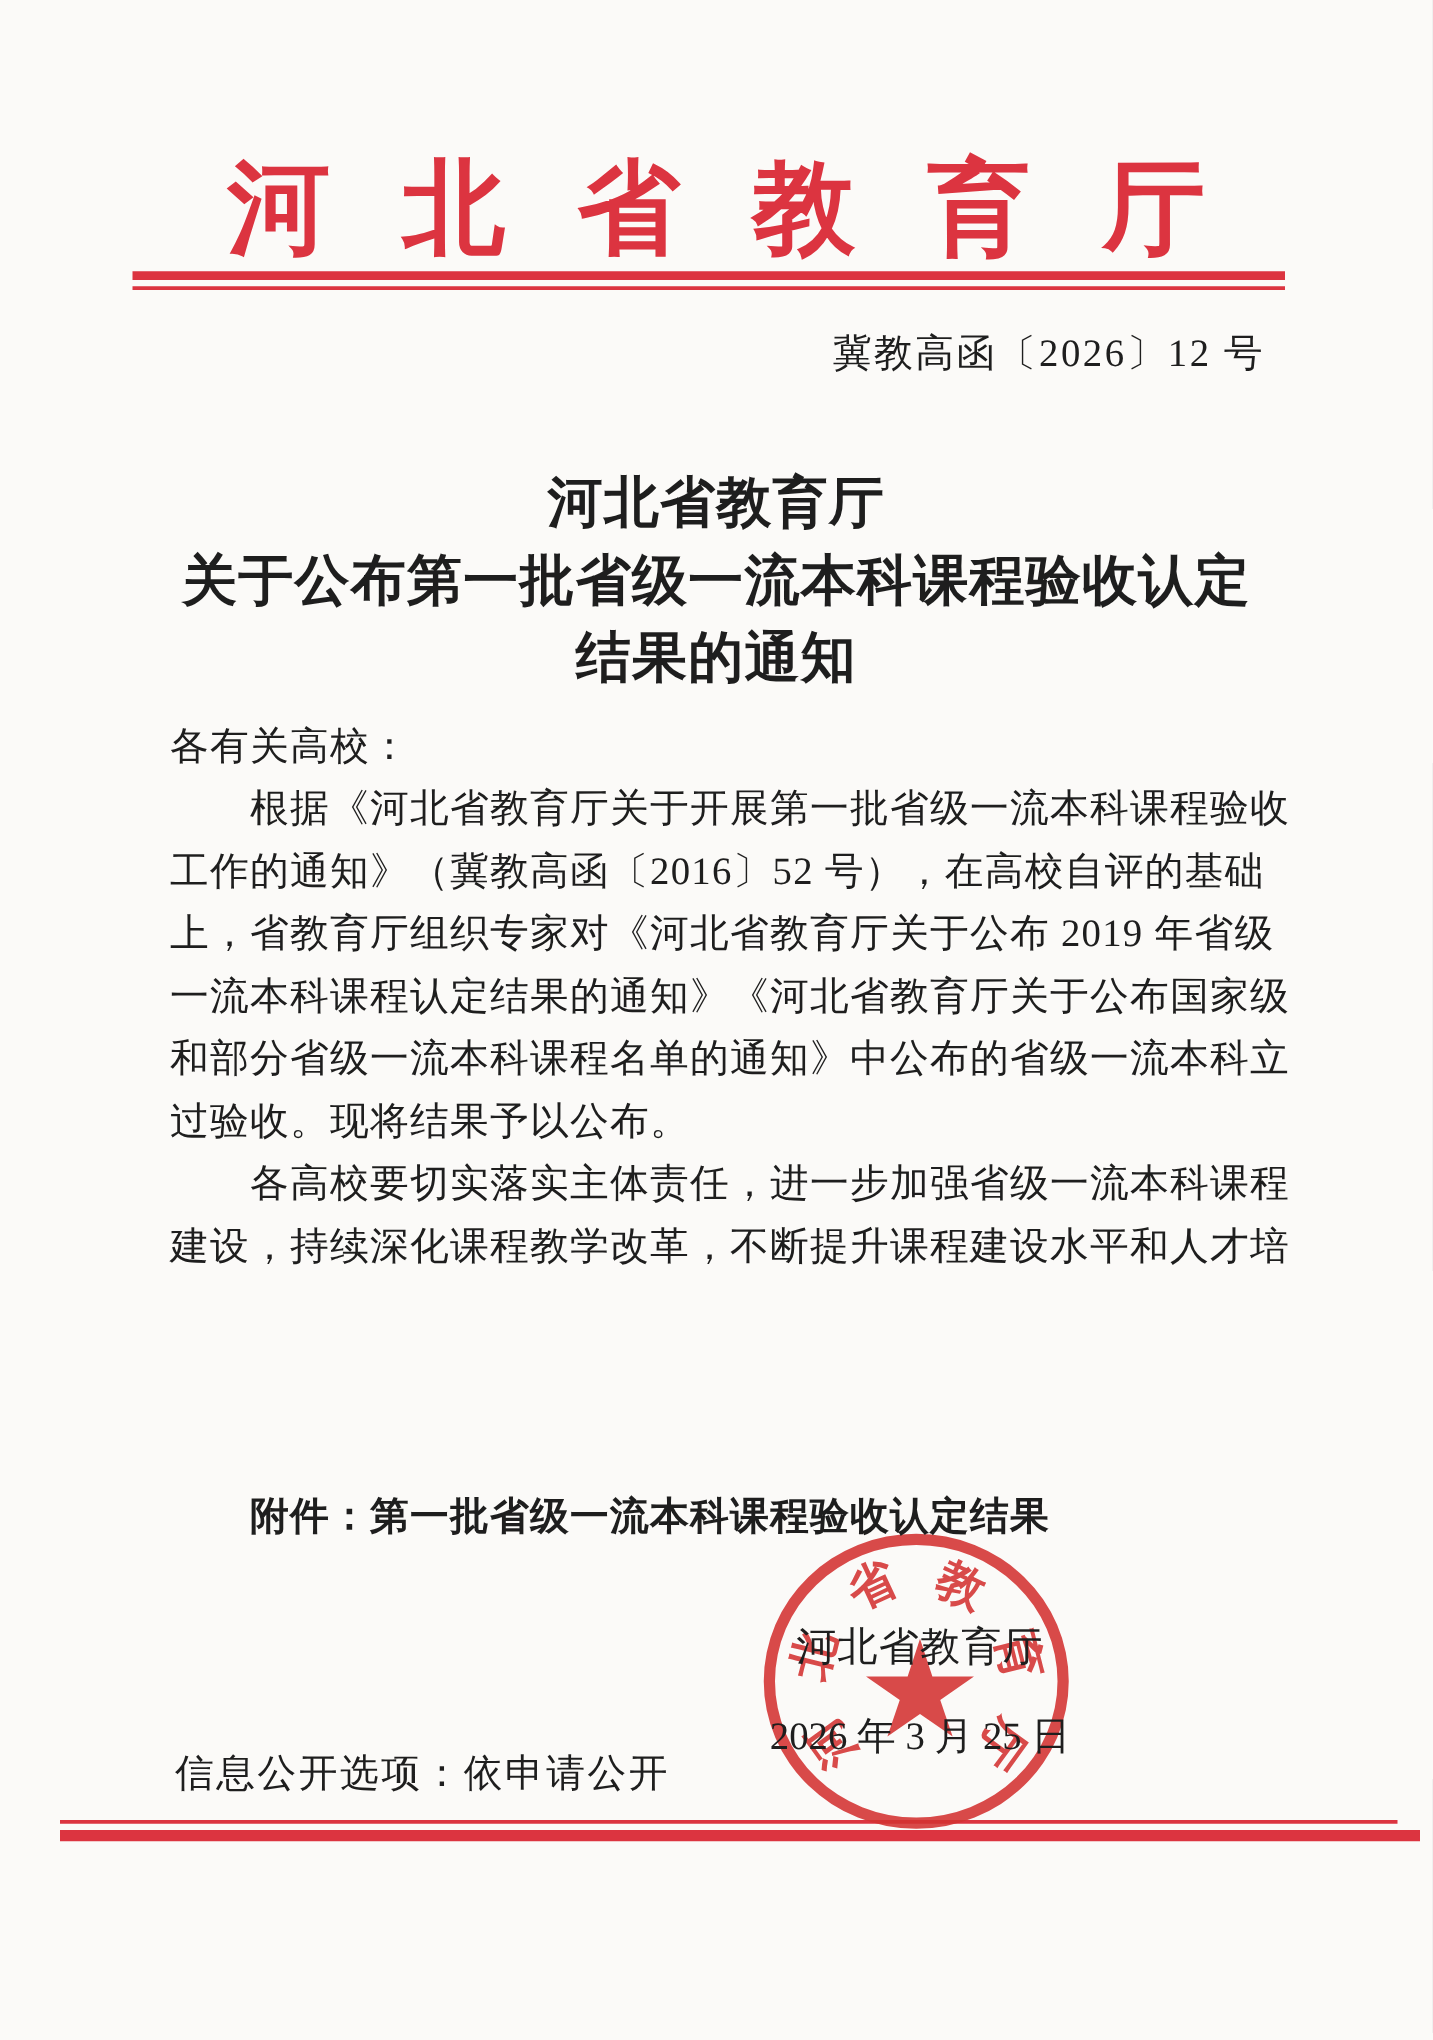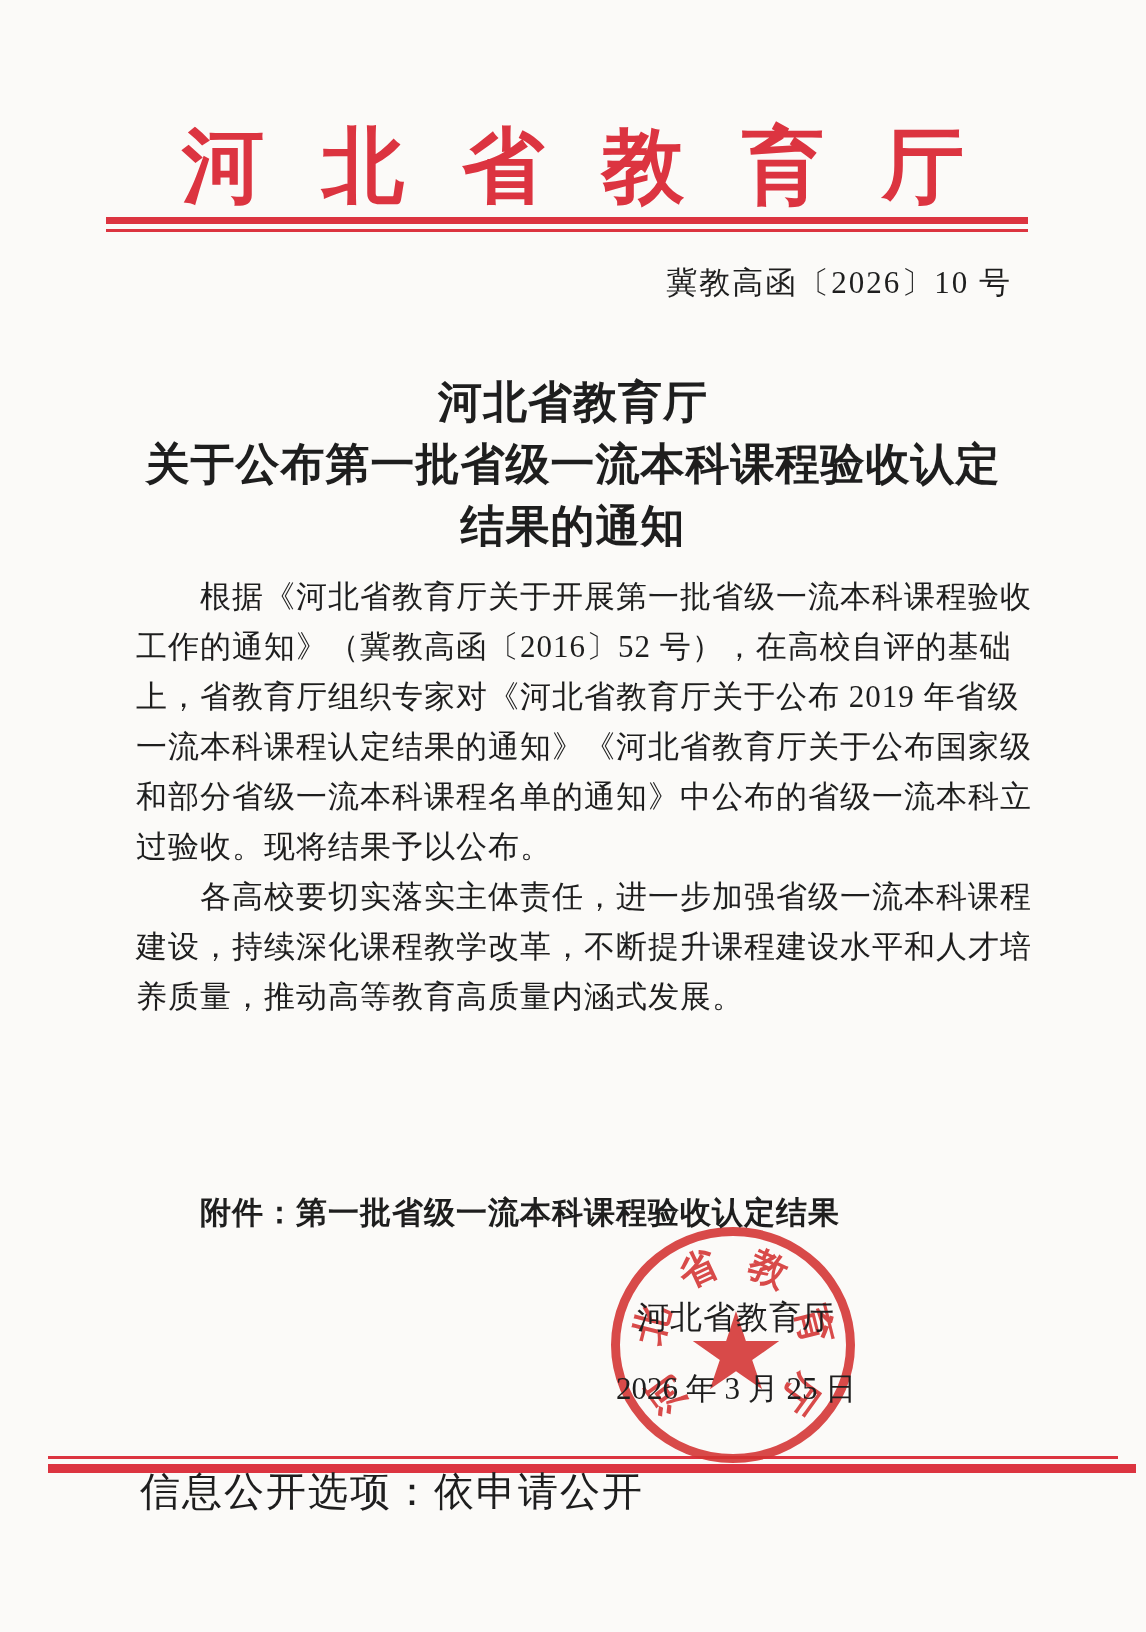--- a/index.html
+++ b/index.html
@@ -41,22 +41,22 @@
   .indent { padding-left:64px; }
   .attachment-line {
     position:absolute; top:1192px; left:200px;
     font-size:31px; letter-spacing:1px; white-space:nowrap; z-index:2;font-weight:bold;
   }
   
   .sign-block { position:absolute; left:536px; top:0; width:400px; text-align:center; z-index:2; }
   .signer { position:absolute; top:1296px; left:0; width:400px; font-size:32px; letter-spacing:1px; white-space:nowrap; }
   .sign-date { position:absolute; top:1348px; left:0; width:400px; font-size:31px; white-space:nowrap;margin-top:20px; }
   .disclosure {
-    position:absolute; top:1464px; left:140px;
-    font-size:40px; letter-spacing:2px; white-space:nowrap; z-index:2;
+    position:absolute; top:1398px; left:140px;
+    font-size:31px; letter-spacing:2px; white-space:nowrap; z-index:2;
   }
   
   .seal {
     position:absolute; left:611px; top:1227px; width:244px; height:236px;
     z-index:1; opacity:.88;
   }
   .seal-ring {
     position:absolute; left:0; top:0; width:226px; height:218px;
     border:9px solid #d43232; border-radius:50%;
   }
@@ -81,38 +81,38 @@
 <body>
 
 <div class="page">
 
   <div class="letterhead">
     <span class="spread">河北省教育厅</span>
   </div>
   <div class="rule rule-top-thick"></div>
   <div class="rule rule-top-thin"></div>
 
-  <div class="doc-number">冀教高函〔2026〕10 号</div>
+  <div class="doc-number">冀教高函〔2026〕12 号</div>
 
   <div class="doc-title">
     <div>河北省教育厅</div>
     <div>关于公布第一批省级一流本科课程验收认定</div>
     <div>结果的通知</div>
   </div>
 
   <div class="body-block">
+    <div class="body-line">各有关高校：</div>
     <div class="body-line indent">根据《河北省教育厅关于开展第一批省级一流本科课程验收</div>
     <div class="body-line">工作的通知》（冀教高函〔2016〕52 号），在高校自评的基础</div>
     <div class="body-line">上，省教育厅组织专家对《河北省教育厅关于公布 2019 年省级</div>
     <div class="body-line">一流本科课程认定结果的通知》《河北省教育厅关于公布国家级</div>
     <div class="body-line">和部分省级一流本科课程名单的通知》中公布的省级一流本科立</div>
     <div class="body-line">过验收。现将结果予以公布。</div>
     <div class="body-line indent">各高校要切实落实主体责任，进一步加强省级一流本科课程</div>
     <div class="body-line">建设，持续深化课程教学改革，不断提升课程建设水平和人才培</div>
-    <div class="body-line">养质量，推动高等教育高质量内涵式发展。</div>
   </div>
 
   <div class="attachment-line">附件：第一批省级一流本科课程验收认定结果</div>
 
   <div class="seal">
     <div class="seal-ring">
       <span class="seal-char sc0">河</span>
       <span class="seal-char sc1">北</span>
       <span class="seal-char sc2">省</span>
       <span class="seal-char sc3">教</span>

